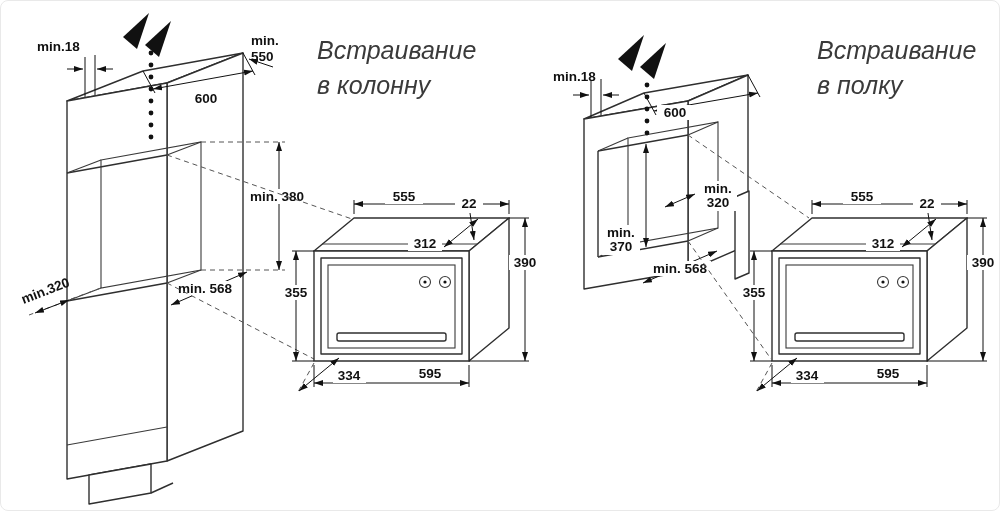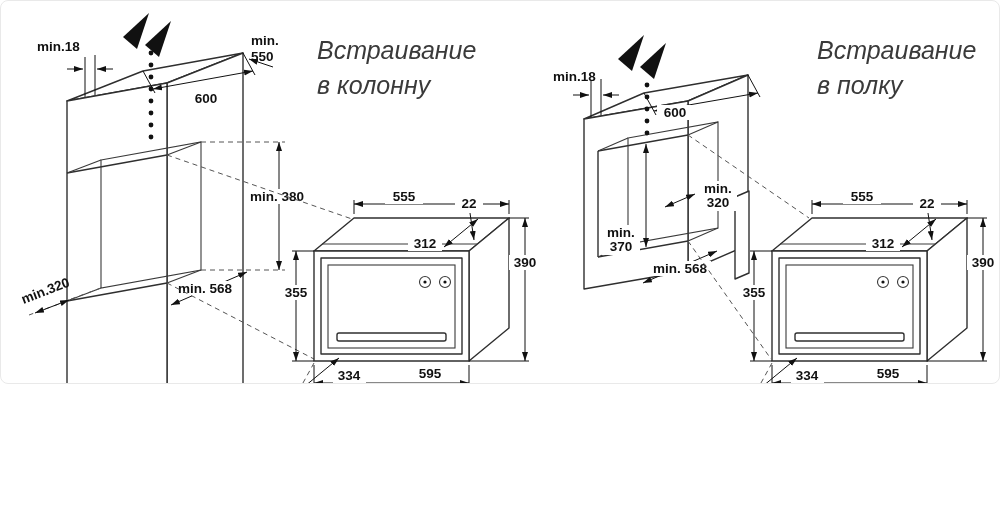--- a/index.html
+++ b/index.html
@@ -1,16 +1,16 @@
 <!DOCTYPE html>
 <html><head>
 <meta charset="utf-8">
 <style>
   html,body{margin:0;padding:0;background:#fff;}
-  .stage{position:relative;width:1000px;height:384px;background:#fff;border:1px solid #e9e9e9;border-radius:8px;box-sizing:border-box;overflow:hidden;font-family:"Liberation Sans",sans-serif;}
+  .stage{position:relative;width:1000px;height:511px;background:#fff;border:1px solid #e9e9e9;border-radius:8px;box-sizing:border-box;overflow:hidden;font-family:"Liberation Sans",sans-serif;}
   svg{display:block;}
   .obj{fill:#fff;stroke:#2f2f2f;stroke-width:1.4;stroke-linejoin:round;}
   .ln{fill:none;stroke:#2f2f2f;stroke-width:1.4;stroke-linejoin:round;}
   .thin{fill:none;stroke:#3a3a3a;stroke-width:1.1;}
   .dim{fill:none;stroke:#111;stroke-width:1;}
   .dash{fill:none;stroke:#555;stroke-width:1;stroke-dasharray:5 4;}
   .solid{fill:#111;stroke:none;}
   .bg{fill:#fff;stroke:none;}
   .dimtxt{font-family:"Liberation Sans",sans-serif;font-size:13.5px;font-weight:bold;fill:#111;}
   .title{font-family:"Liberation Sans",sans-serif;font-size:25px;font-style:italic;fill:#3a3a3a;}

